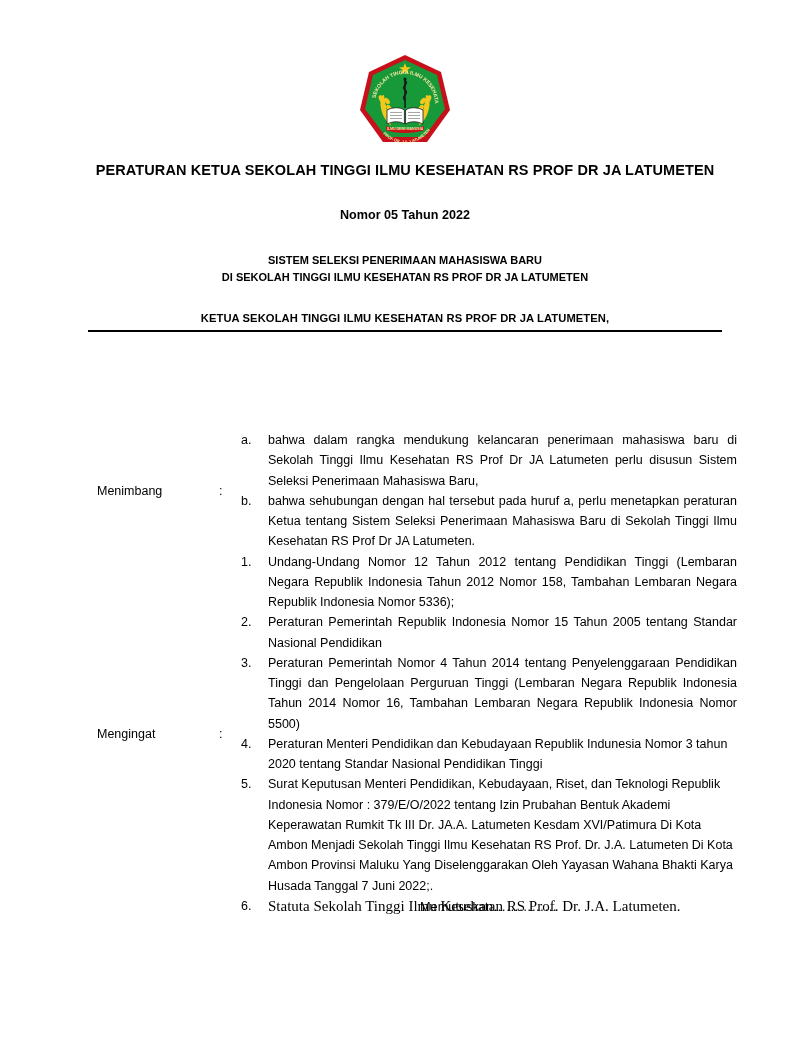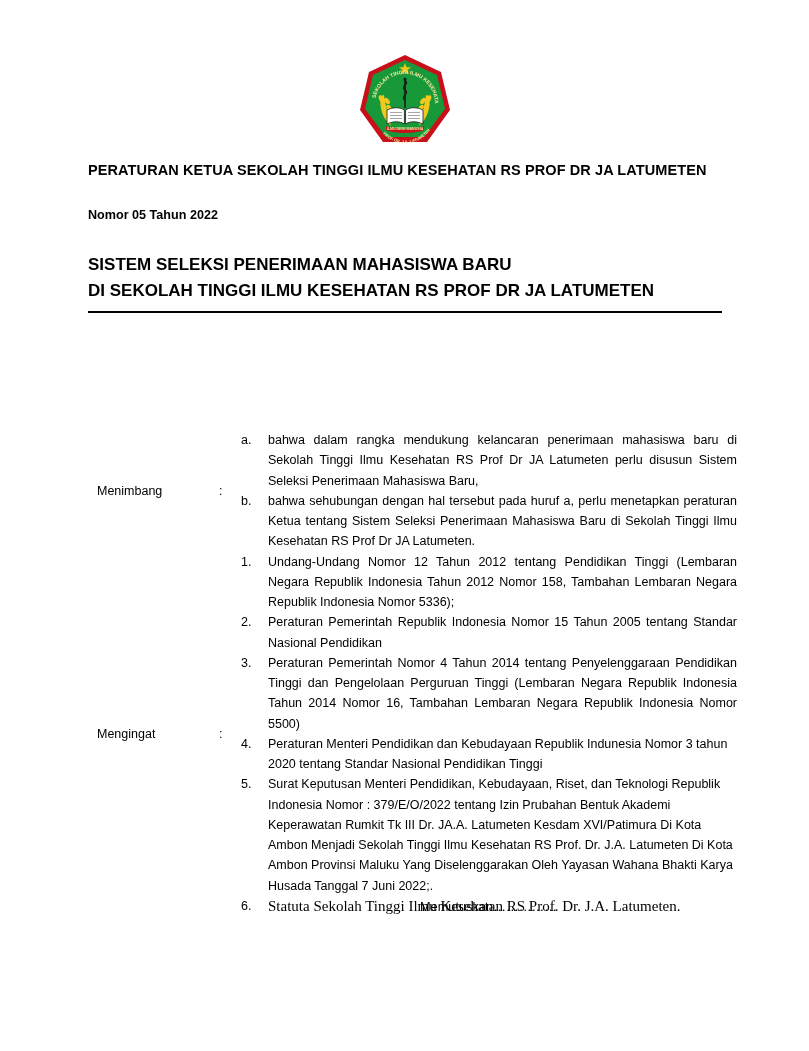--- a/index.html
+++ b/index.html
@@ -38,40 +38,41 @@
     position: relative;
   }
   .logo svg { display: block; }
 
   
   .header {
     position: absolute;
     top: 160px;
     left: 88px;
     width: 634px;
+    text-align: center;
   }
   .doc-title {
     font-size: 14.5px;
     font-weight: bold;
     line-height: 1.45;
     letter-spacing: .1px;
   }
   .doc-number {
     font-size: 12.6px;
     font-weight: bold;
     margin-top: 27px;
   }
   .doc-tentang {
     font-size: 13.5px;
     font-weight: bold;
     margin-top: 25px;
     letter-spacing: .3px;
   }
   .doc-subject {
-    font-size: 17px;
+    font-size: 11px;
     font-weight: bold;
     margin-top: 30px;
     line-height: 1.55;
   }
   .doc-authority {
     font-size: 11.2px;
     font-weight: bold;
     margin-top: 26px;
     letter-spacing: .1px;
   }
@@ -219,20 +220,21 @@
     </div>
   </div>
 
   <div class="header">
     <div class="doc-title">PERATURAN KETUA SEKOLAH TINGGI ILMU KESEHATAN RS PROF DR JA LATUMETEN</div>
     <div class="doc-number">Nomor 05 Tahun 2022</div>
     <div class="doc-subject">
       <div>SISTEM SELEKSI PENERIMAAN MAHASISWA BARU</div>
       <div>DI SEKOLAH TINGGI ILMU KESEHATAN RS PROF DR JA LATUMETEN</div>
     </div>
+    <div class="doc-authority">KETUA SEKOLAH TINGGI ILMU KESEHATAN RS PROF DR JA LATUMETEN,</div>
     <div class="rule"></div>
   </div>
 
   <div class="clauses">
 
     <div class="clause">
       <div class="clause-label">Menimbang</div>
       <div class="clause-colon">:</div>
       <div class="clause-items">
         <div class="item">

